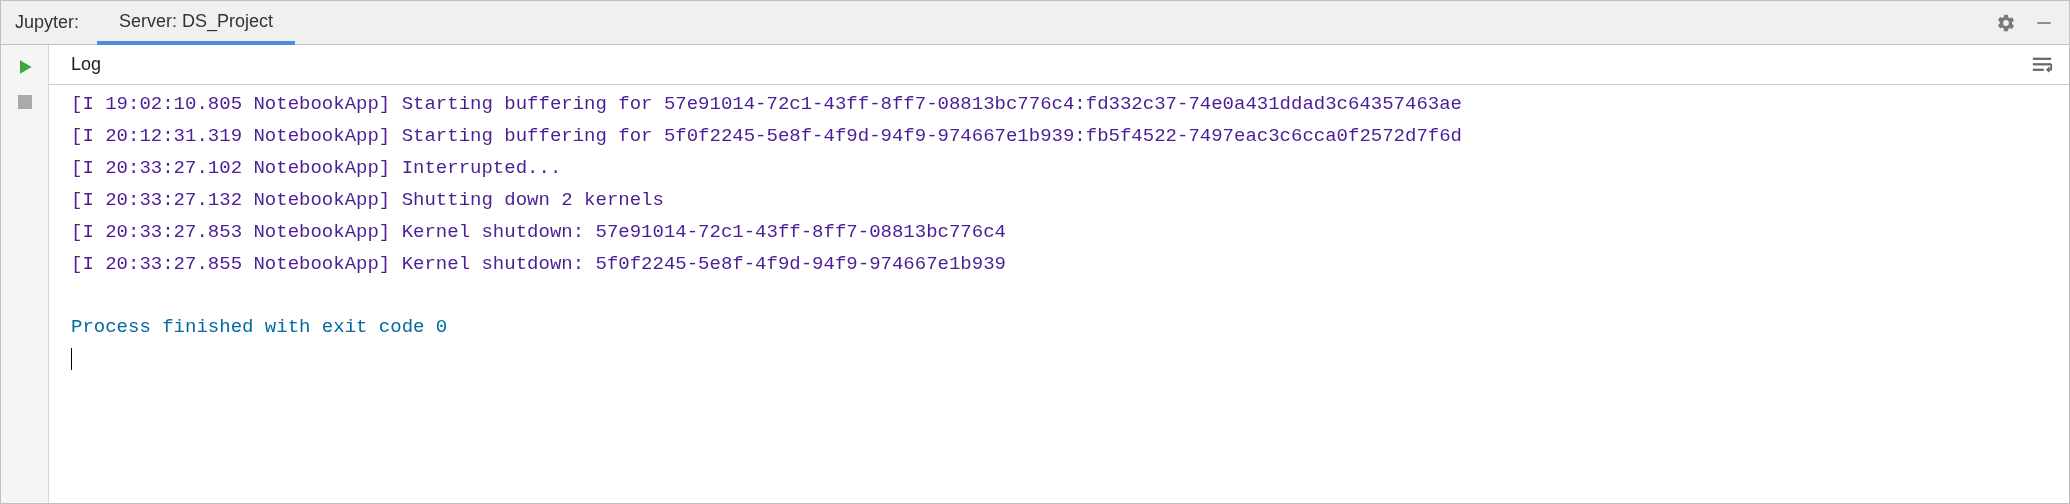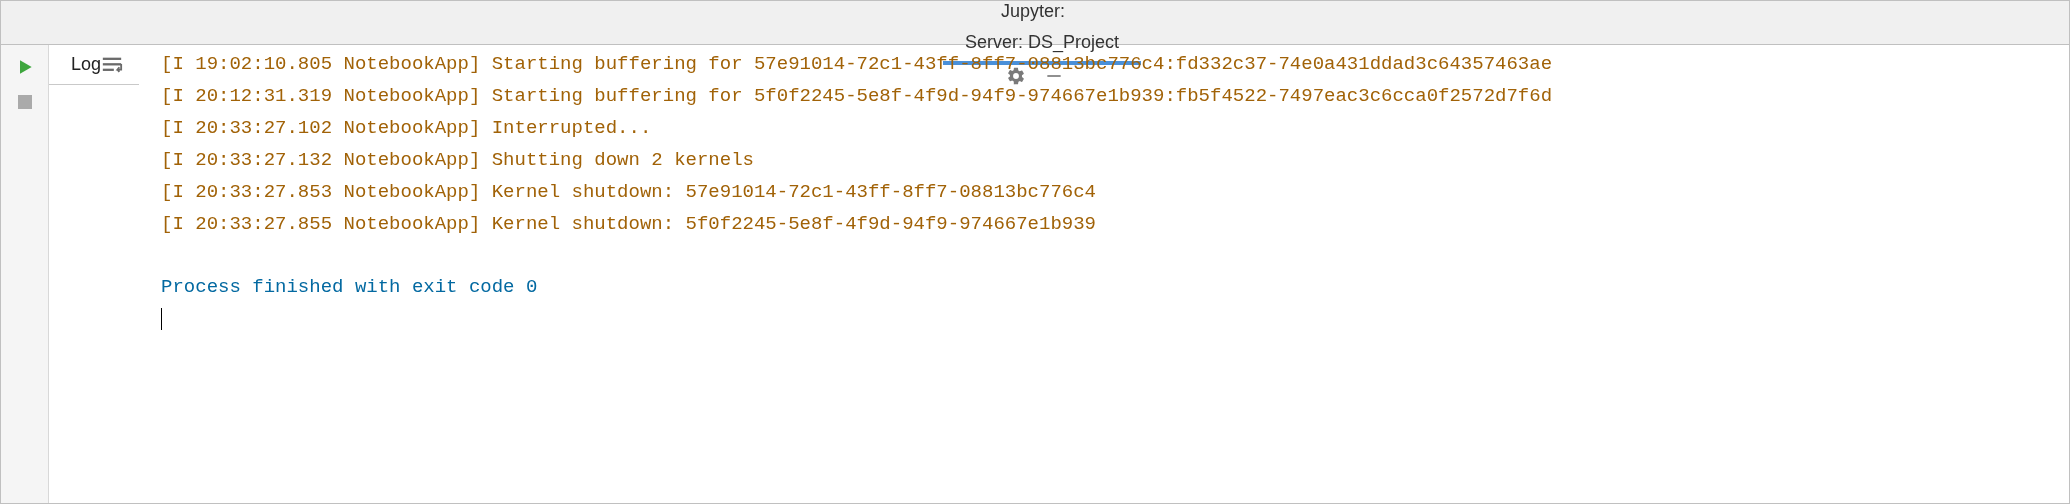--- a/index.html
+++ b/index.html
@@ -16,21 +16,20 @@
       border: 1px solid #c0c0c0;
       overflow: hidden;
     }
     .header-bar {
       display: flex;
       align-items: center;
       background: #f0f0f0;
       border-bottom: 1px solid #c0c0c0;
       height: 44px;
       padding: 0 8px 0 14px;
-      flex-direction: column;
     }
     .jupyter-label {
       color: #333;
       font-size: 18px;
       padding: 0 10px 0 0;
     }
     .tab-server {
       color: #333;
       font-size: 18px;
       padding: 10px 22px 8px 22px;
@@ -89,21 +88,21 @@
       fill: #3da63d;
     }
     .gutter-btn.stop {
       width: 14px;
       height: 14px;
       background: #aaa;
     }
     .content-col {
       flex: 1;
       display: flex;
-      flex-direction: row;
+      flex-direction: column;
     }
     .log-bar {
       height: 40px;
       display: flex;
       align-items: center;
       padding: 0 16px 0 22px;
       border-bottom: 1px solid #c9c9c9;
       font-size: 18px;
       color: #222;
     }
@@ -117,21 +116,21 @@
       line-height: 1.68;
       padding: 4px 22px 8px 22px;
       overflow: hidden;
       white-space: pre;
       color: #222;
     }
     .log-line {
       white-space: pre;
     }
     .log-line.dark {
-      color: #a16207;
+      color: #4c1d95;
     }
     .log-line.navy {
       color: #0369a1;
     }
     .log-line.blank {
       height: 1.68em;
     }
     .cursor {
       display: inline-block;
       width: 1px;

